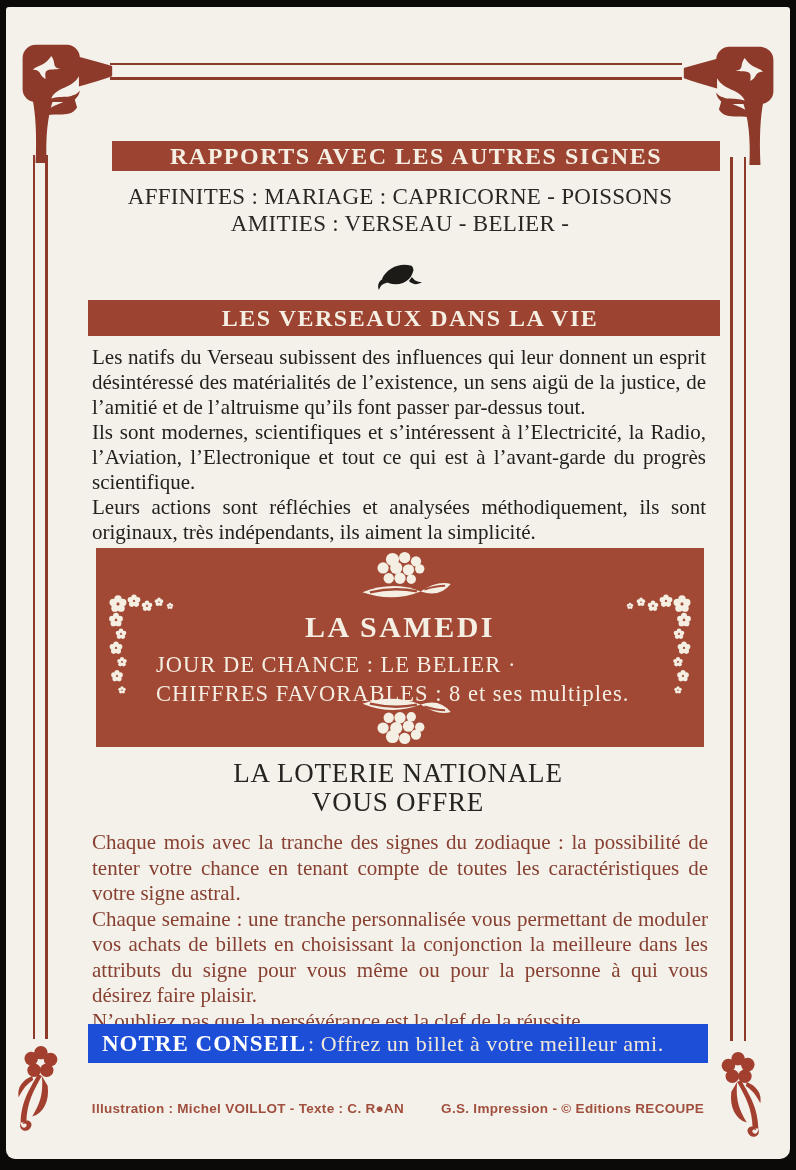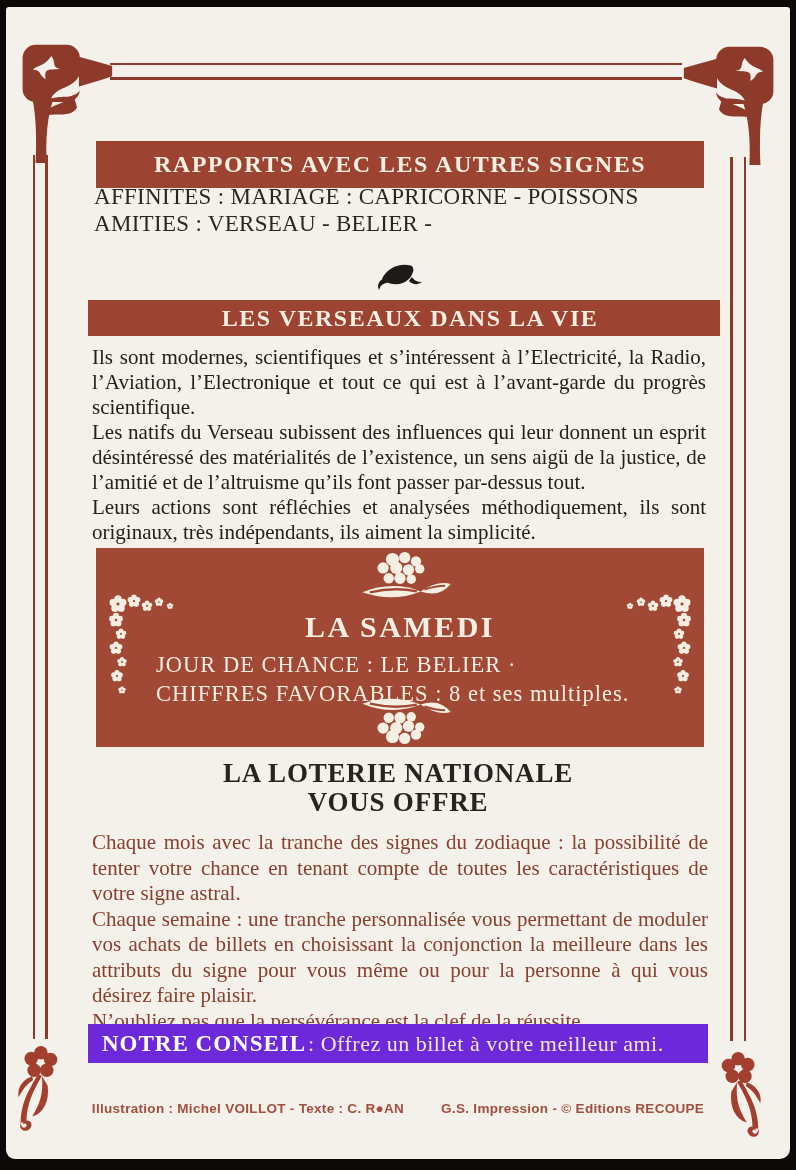--- a/index.html
+++ b/index.html
@@ -28,25 +28,25 @@
   .corner{position:absolute;width:96px;height:120px;}
   .corner.tl{left:12px;top:36px;}
   .corner.tr{right:12px;top:38px;transform:scaleX(-1);}
   .bflower{position:absolute;width:58px;height:92px;}
   .bflower.bl{left:3px;top:1038px;}
   .bflower.br{left:706px;top:1044px;transform:scaleX(-1);}
 
   
   .banner{position:absolute;background:var(--banner-red);display:flex;align-items:center;justify-content:center;
           color:var(--white-ink);font-weight:bold;letter-spacing:1.5px;font-size:24px;}
-  .banner1{left:90px;top:134px;width:608px;height:47px;}
+  .banner1{left:106px;top:134px;width:608px;height:30px;}
   .banner2{left:82px;top:293px;width:620px;height:36px;padding-left:12px;}
 
   
-  .affinities{position:absolute;left:88px;top:176px;width:612px;text-align:left;
+  .affinities{position:absolute;left:88px;top:176px;width:612px;text-align:center;
               color:#2a2723;font-size:23px;line-height:27px;letter-spacing:0.3px;}
   .divider-orn{position:absolute;left:50%;top:250px;transform:translateX(-46%);width:48px;height:38px;}
 
   
   .para-block{position:absolute;text-align:justify;}
   .para-block p{margin:0;}
   .pb1{left:86px;top:338px;width:614px;color:var(--ink);font-size:21px;line-height:25px;}
   .pb2{left:86px;top:823px;width:616px;color:var(--text-red);font-size:21px;line-height:25.5px;}
 
   
@@ -57,24 +57,24 @@
   .chance-title{position:absolute;left:0;top:62px;width:100%;text-align:center;color:var(--white-ink);
                 font-size:30px;font-weight:bold;letter-spacing:2.5px;}
   .chance-lines{position:absolute;left:60px;top:102px;color:var(--white-ink);
                 font-size:22.5px;line-height:29px;letter-spacing:1px;}
   .chance-floral{position:absolute;top:44px;width:140px;height:116px;}
   .chance-floral.left{left:8px;}
   .chance-floral.right{right:8px;transform:scaleX(-1);}
 
   
   .loterie-title{position:absolute;left:0;top:752px;width:100%;text-align:center;color:#262420;
-                 font-weight:bold;font-size:27px;line-height:29px;letter-spacing:0.8px;}
-
-  
-  .conseil{position:absolute;left:82px;top:1017px;width:620px;height:39px;background:#6d28d9;
+                 font-weight:normal;font-size:27px;line-height:29px;letter-spacing:0.8px;}
+
+  
+  .conseil{position:absolute;left:82px;top:1017px;width:620px;height:39px;background:#1d4ed8;
            display:flex;align-items:center;padding-left:14px;box-sizing:border-box;}
   .conseil .label{color:#ffffff;font-weight:bold;font-size:23px;letter-spacing:1px;}
   .conseil .rest{color:#efe8da;font-size:22px;margin-left:2px;letter-spacing:0.5px;}
 
   
   .footer{position:absolute;left:0;top:1094px;width:100%;display:flex;justify-content:center;gap:37px;
           font-family:"Liberation Sans", sans-serif;font-size:13.5px;font-weight:bold;
           color:var(--footer-red);letter-spacing:0.3px;}
 
   svg .fill-frame{fill:var(--frame-red);}
@@ -149,22 +149,22 @@
       <path class="fill-ink" d="M6 22 C12 8 30 4 40 11 C36 13 38 17 33 22 C26 29 14 29 6 22 Z"></path>
       <path class="fill-ink" d="M7 22 c-4 2 -6 6 -4 11 c2 -5 4 -7 9 -7 z"></path>
       <path class="fill-paper" d="M36 8 l8 -4 -3 8 6 4 -8 1 z"></path>
       <path class="fill-ink" d="M33 24 c4 4 9 4 13 1 c-5 0 -8 -2 -10 -5 z"></path>
     </svg>
 
     <div class="banner banner2">
       <span>LES VERSEAUX DANS LA VIE</span>
     </div>
     <div class="para-block pb1">
+      <p>Les natifs du Verseau subissent des influences qui leur donnent un esprit désintéressé des matérialités de l’existence, un sens aigü de la justice, de l’amitié et de l’altruisme qu’ils font passer par-dessus tout.</p>
       <p>Ils sont modernes, scientifiques et s’intéressent à l’Electricité, la Radio, l’Aviation, l’Electronique et tout ce qui est à l’avant-garde du progrès scientifique.</p>
-      <p>Les natifs du Verseau subissent des influences qui leur donnent un esprit désintéressé des matérialités de l’existence, un sens aigü de la justice, de l’amitié et de l’altruisme qu’ils font passer par-dessus tout.</p>
       <p>Leurs actions sont réfléchies et analysées méthodiquement, ils sont originaux, très indépendants, ils aiment la simplicité.</p>
     </div>
 
     <div class="chance">
       <svg class="chance-grape top" viewBox="0 0 140 66">
         <g class="fill-white">
           <circle cx="62" cy="9" r="7"></circle>
             <circle cx="75" cy="7" r="6"></circle>
             <circle cx="87" cy="11" r="5.5"></circle>
           <circle cx="52" cy="18" r="6"></circle>

